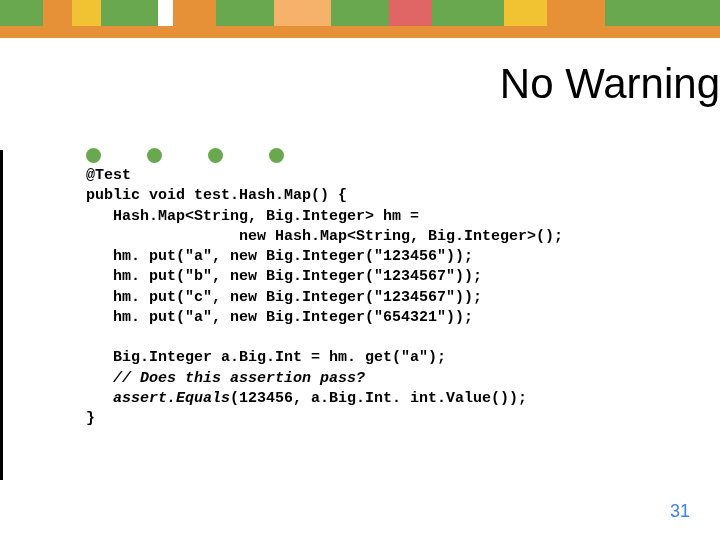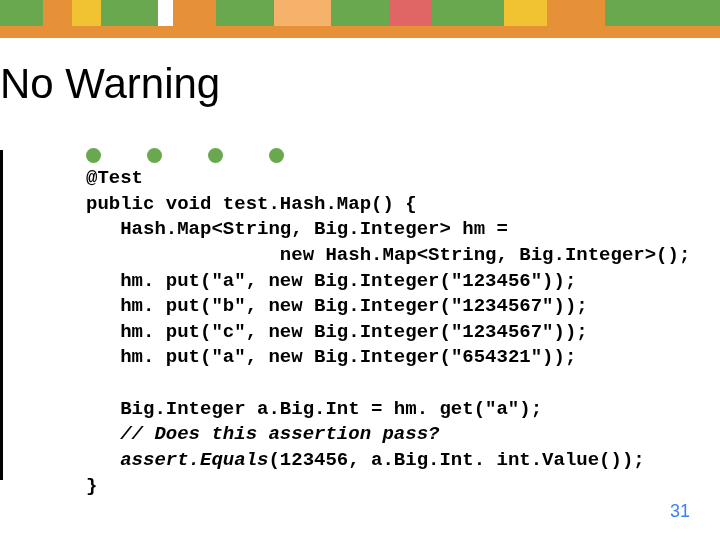--- a/index.html
+++ b/index.html
@@ -16,31 +16,31 @@
       #e06666 54%, #e06666 60%, #6aa84f 60%, #6aa84f 70%, #f1c232 70%, #f1c232 76%,
       #e69138 76%, #e69138 84%, #6aa84f 84%, #6aa84f 100%);
   }
   .banner-underline {
     position: absolute; top: 26px; left: 0; width: 720px; height: 12px;
     background: #e69138;
   }
 
   .title {
     position: absolute; top: 60px; left: 0; width: 720px;
-    text-align: left; font-size: 42px; font-weight: 400; color: #000;
+    text-align: right; font-size: 42px; font-weight: 400; color: #000;
   }
 
   
   .dots { position: absolute; top: 148px; left: 86px; display: flex; gap: 46px; }
   .dots span { width: 15px; height: 15px; border-radius: 50%; background: #6aa84f; display: inline-block; }
 
   .code {
     position: absolute; top: 166px; left: 86px; width: 590px;
     font-family: "Courier New", Courier, monospace;
-    font-size: 19px; line-height: 1.35; font-weight: bold; color: #000;
+    font-size: 15px; line-height: 1.35; font-weight: bold; color: #000;
     white-space: pre;
   }
   .code .kw { font-weight: bold; }
   .code .cm { font-style: italic; font-weight: bold; }
 
   .pagenum {
     position: absolute; bottom: 18px; right: 30px;
     font-size: 18px; color: #3b82f6;
   }
   .left-bar { position: absolute; left: 0; top: 150px; width: 3px; height: 330px; background: #000; }

